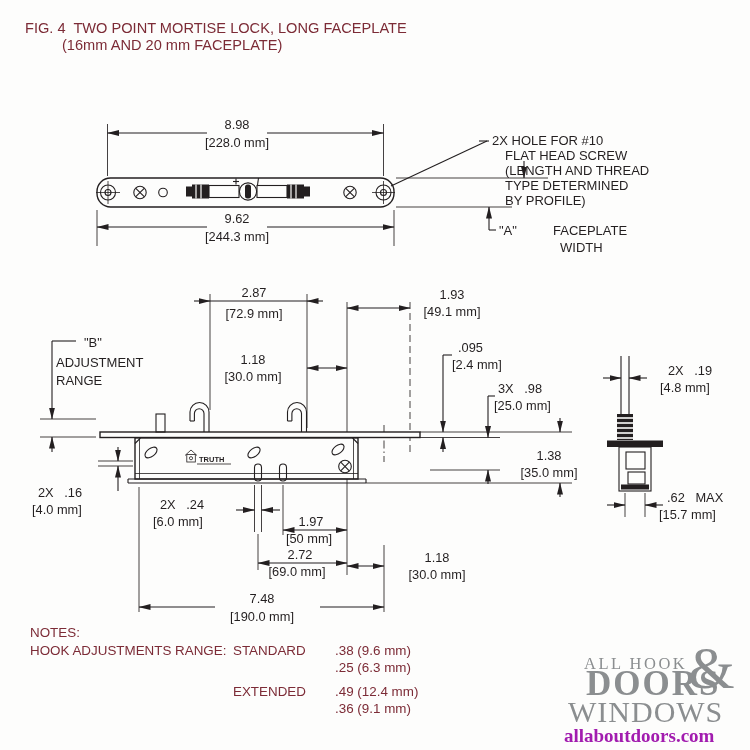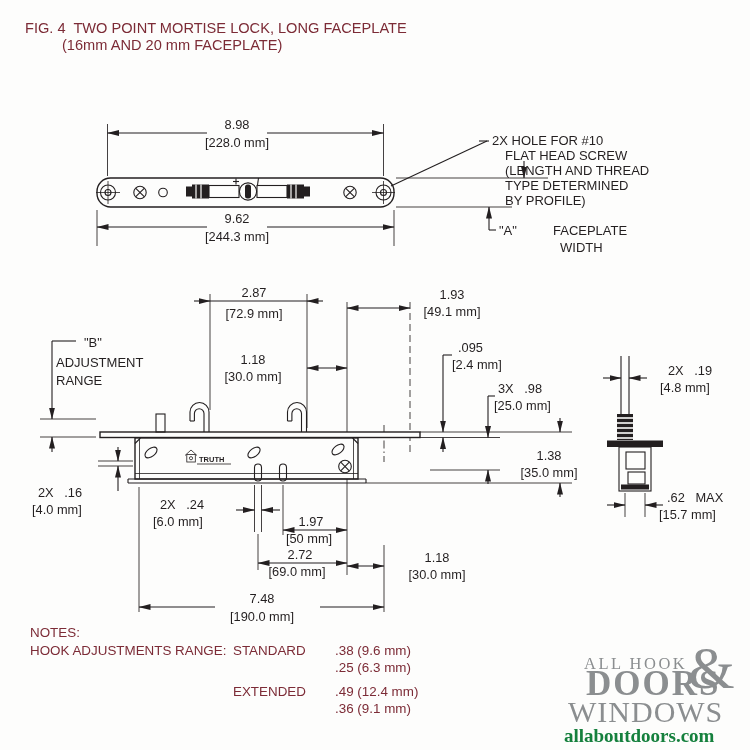--- a/index.html
+++ b/index.html
@@ -15,21 +15,21 @@
   .ext{stroke:#231f20;stroke-width:0.85;fill:none;}
   .shape{stroke:#231f20;stroke-width:1.4;fill:#fdfdfc;}
   .thin{stroke:#231f20;stroke-width:0.8;fill:none;}
   .logo{position:absolute;left:552px;top:644px;width:198px;height:106px;color:#8b8e90;
         font-family:"Liberation Serif",serif;}
   .logo span{position:absolute;white-space:nowrap;line-height:1;}
   .lg-top{left:32px;top:12px;font-size:16.5px;letter-spacing:2.5px;}
   .lg-amp{left:136px;top:-6px;font-size:60px;}
   .lg-doors{left:34px;top:22px;font-size:35px;letter-spacing:2px;font-weight:bold;}
   .lg-win{left:16px;top:53px;font-size:30px;letter-spacing:1px;}
-  .lg-site{left:12px;top:82px;font-size:19px;font-weight:bold;color:#15803d;}
+  .lg-site{left:12px;top:82px;font-size:19px;font-weight:bold;color:#a21caf;}
 </style>
 </head>
 <body>
 
 <div class="canvas">
 
 <svg width="750" height="750" viewBox="0 0 750 750">
   <defs>
     <marker id="me" markerUnits="userSpaceOnUse" markerWidth="12" markerHeight="8" refX="11.5" refY="4" orient="auto">
       <path d="M0,1 L12,4 L0,7 Z" fill="#231f20"></path>

